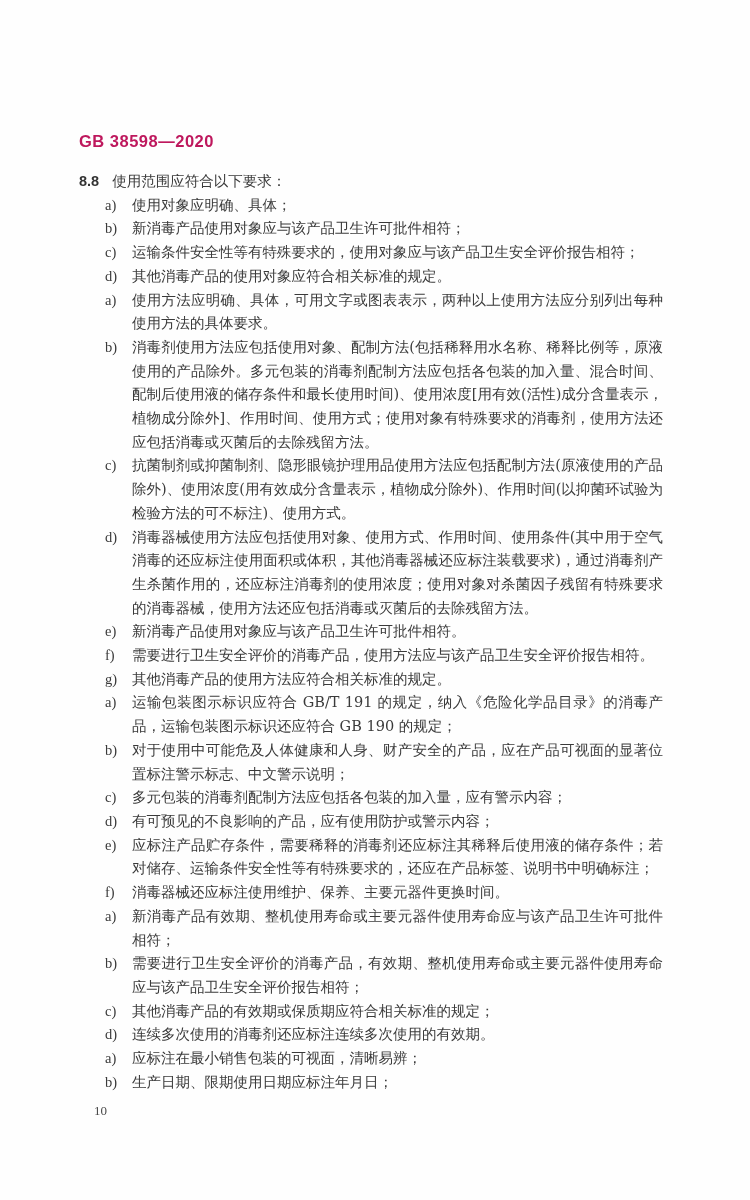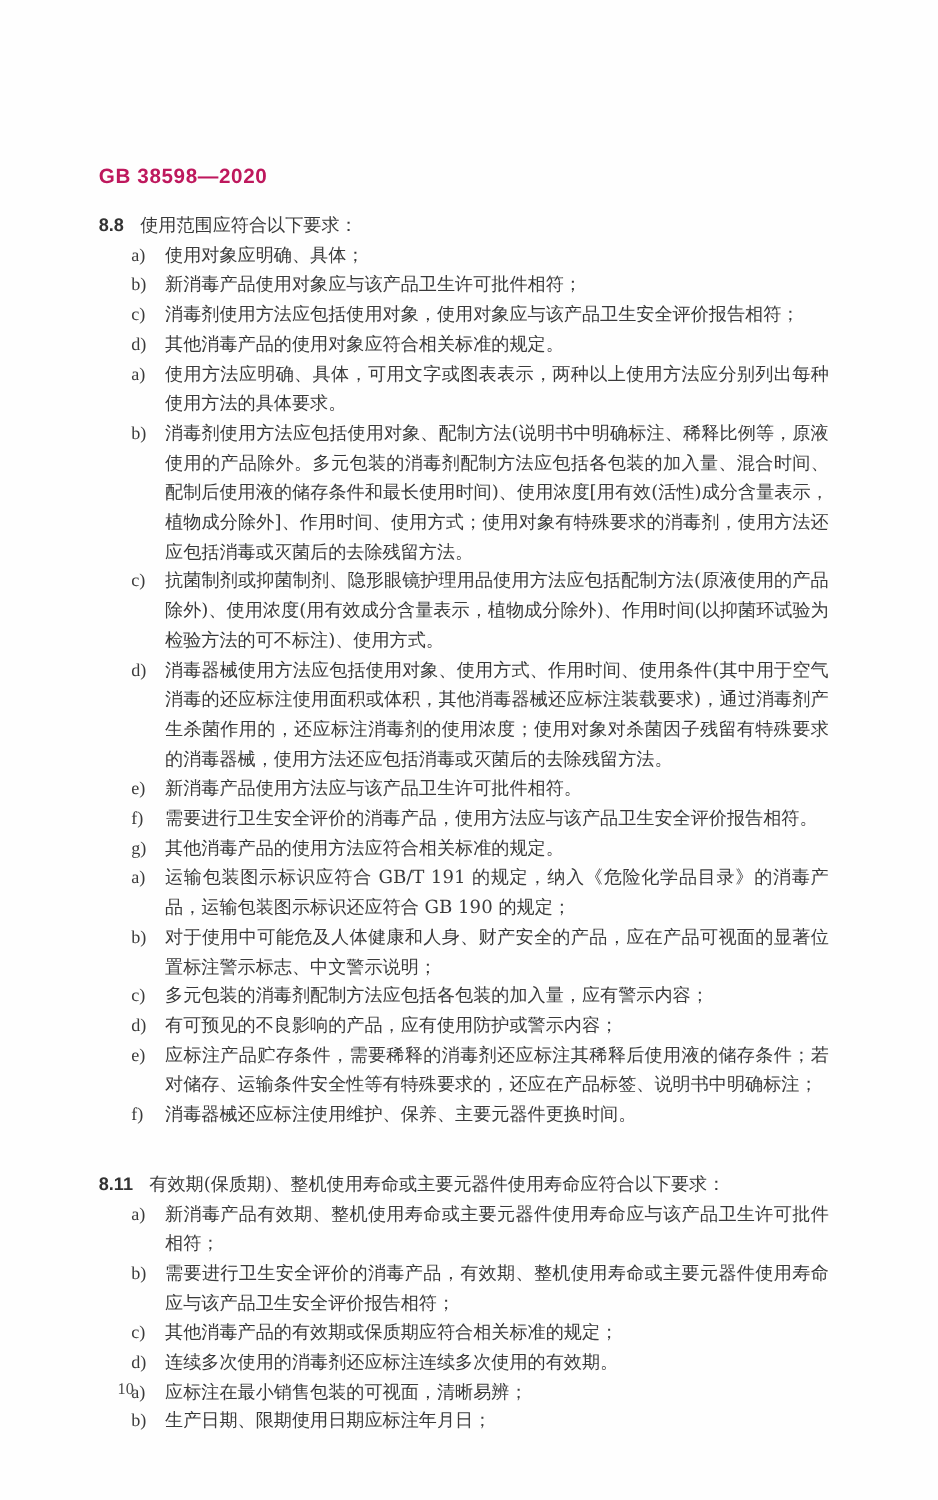--- a/index.html
+++ b/index.html
@@ -90,47 +90,47 @@
         <div class="item">
           <span class="item-label">a)</span>
           <div class="item-text">使用对象应明确、具体；</div>
         </div>
         <div class="item">
           <span class="item-label">b)</span>
           <div class="item-text">新消毒产品使用对象应与该产品卫生许可批件相符；</div>
         </div>
         <div class="item">
           <span class="item-label">c)</span>
-          <div class="item-text">消毒剂使用方法应包括使用对象，使用对象应与该产品卫生安全评价报告相符；</div>
+          <div class="item-text">运输条件安全性等有特殊要求的，使用对象应与该产品卫生安全评价报告相符；</div>
         </div>
         <div class="item">
           <span class="item-label">d)</span>
           <div class="item-text">其他消毒产品的使用对象应符合相关标准的规定。</div>
         </div>
       </div>
       <div class="section">
         <div class="item">
           <span class="item-label">a)</span>
           <div class="item-text">使用方法应明确、具体，可用文字或图表表示，两种以上使用方法应分别列出每种使用方法的具体要求。</div>
         </div>
         <div class="item">
           <span class="item-label">b)</span>
-          <div class="item-text">消毒剂使用方法应包括使用对象、配制方法(说明书中明确标注、稀释比例等，原液使用的产品除外。多元包装的消毒剂配制方法应包括各包装的加入量、混合时间、配制后使用液的储存条件和最长使用时间)、使用浓度[用有效(活性)成分含量表示，植物成分除外]、作用时间、使用方式；使用对象有特殊要求的消毒剂，使用方法还应包括消毒或灭菌后的去除残留方法。</div>
+          <div class="item-text">消毒剂使用方法应包括使用对象、配制方法(包括稀释用水名称、稀释比例等，原液使用的产品除外。多元包装的消毒剂配制方法应包括各包装的加入量、混合时间、配制后使用液的储存条件和最长使用时间)、使用浓度[用有效(活性)成分含量表示，植物成分除外]、作用时间、使用方式；使用对象有特殊要求的消毒剂，使用方法还应包括消毒或灭菌后的去除残留方法。</div>
         </div>
         <div class="item">
           <span class="item-label">c)</span>
           <div class="item-text">抗菌制剂或抑菌制剂、隐形眼镜护理用品使用方法应包括配制方法(原液使用的产品除外)、使用浓度(用有效成分含量表示，植物成分除外)、作用时间(以抑菌环试验为检验方法的可不标注)、使用方式。</div>
         </div>
         <div class="item">
           <span class="item-label">d)</span>
           <div class="item-text">消毒器械使用方法应包括使用对象、使用方式、作用时间、使用条件(其中用于空气消毒的还应标注使用面积或体积，其他消毒器械还应标注装载要求)，通过消毒剂产生杀菌作用的，还应标注消毒剂的使用浓度；使用对象对杀菌因子残留有特殊要求的消毒器械，使用方法还应包括消毒或灭菌后的去除残留方法。</div>
         </div>
         <div class="item">
           <span class="item-label">e)</span>
-          <div class="item-text">新消毒产品使用方法应与该产品卫生许可批件相符。</div>
+          <div class="item-text">新消毒产品使用对象应与该产品卫生许可批件相符。</div>
         </div>
         <div class="item">
           <span class="item-label">f)</span>
           <div class="item-text">需要进行卫生安全评价的消毒产品，使用方法应与该产品卫生安全评价报告相符。</div>
         </div>
         <div class="item">
           <span class="item-label">g)</span>
           <div class="item-text">其他消毒产品的使用方法应符合相关标准的规定。</div>
         </div>
       </div>
@@ -154,24 +154,20 @@
         <div class="item">
           <span class="item-label">e)</span>
           <div class="item-text">应标注产品贮存条件，需要稀释的消毒剂还应标注其稀释后使用液的储存条件；若对储存、运输条件安全性等有特殊要求的，还应在产品标签、说明书中明确标注；</div>
         </div>
         <div class="item">
           <span class="item-label">f)</span>
           <div class="item-text">消毒器械还应标注使用维护、保养、主要元器件更换时间。</div>
         </div>
       </div>
       <div class="section">
-        <div class="sec-heading">
-          <span class="sec-num">8.11</span>
-          <span class="sec-title">有效期(保质期)、整机使用寿命或主要元器件使用寿命应符合以下要求：</span>
-        </div>
         <div class="item">
           <span class="item-label">a)</span>
           <div class="item-text">新消毒产品有效期、整机使用寿命或主要元器件使用寿命应与该产品卫生许可批件相符；</div>
         </div>
         <div class="item">
           <span class="item-label">b)</span>
           <div class="item-text">需要进行卫生安全评价的消毒产品，有效期、整机使用寿命或主要元器件使用寿命应与该产品卫生安全评价报告相符；</div>
         </div>
         <div class="item">
           <span class="item-label">c)</span>

